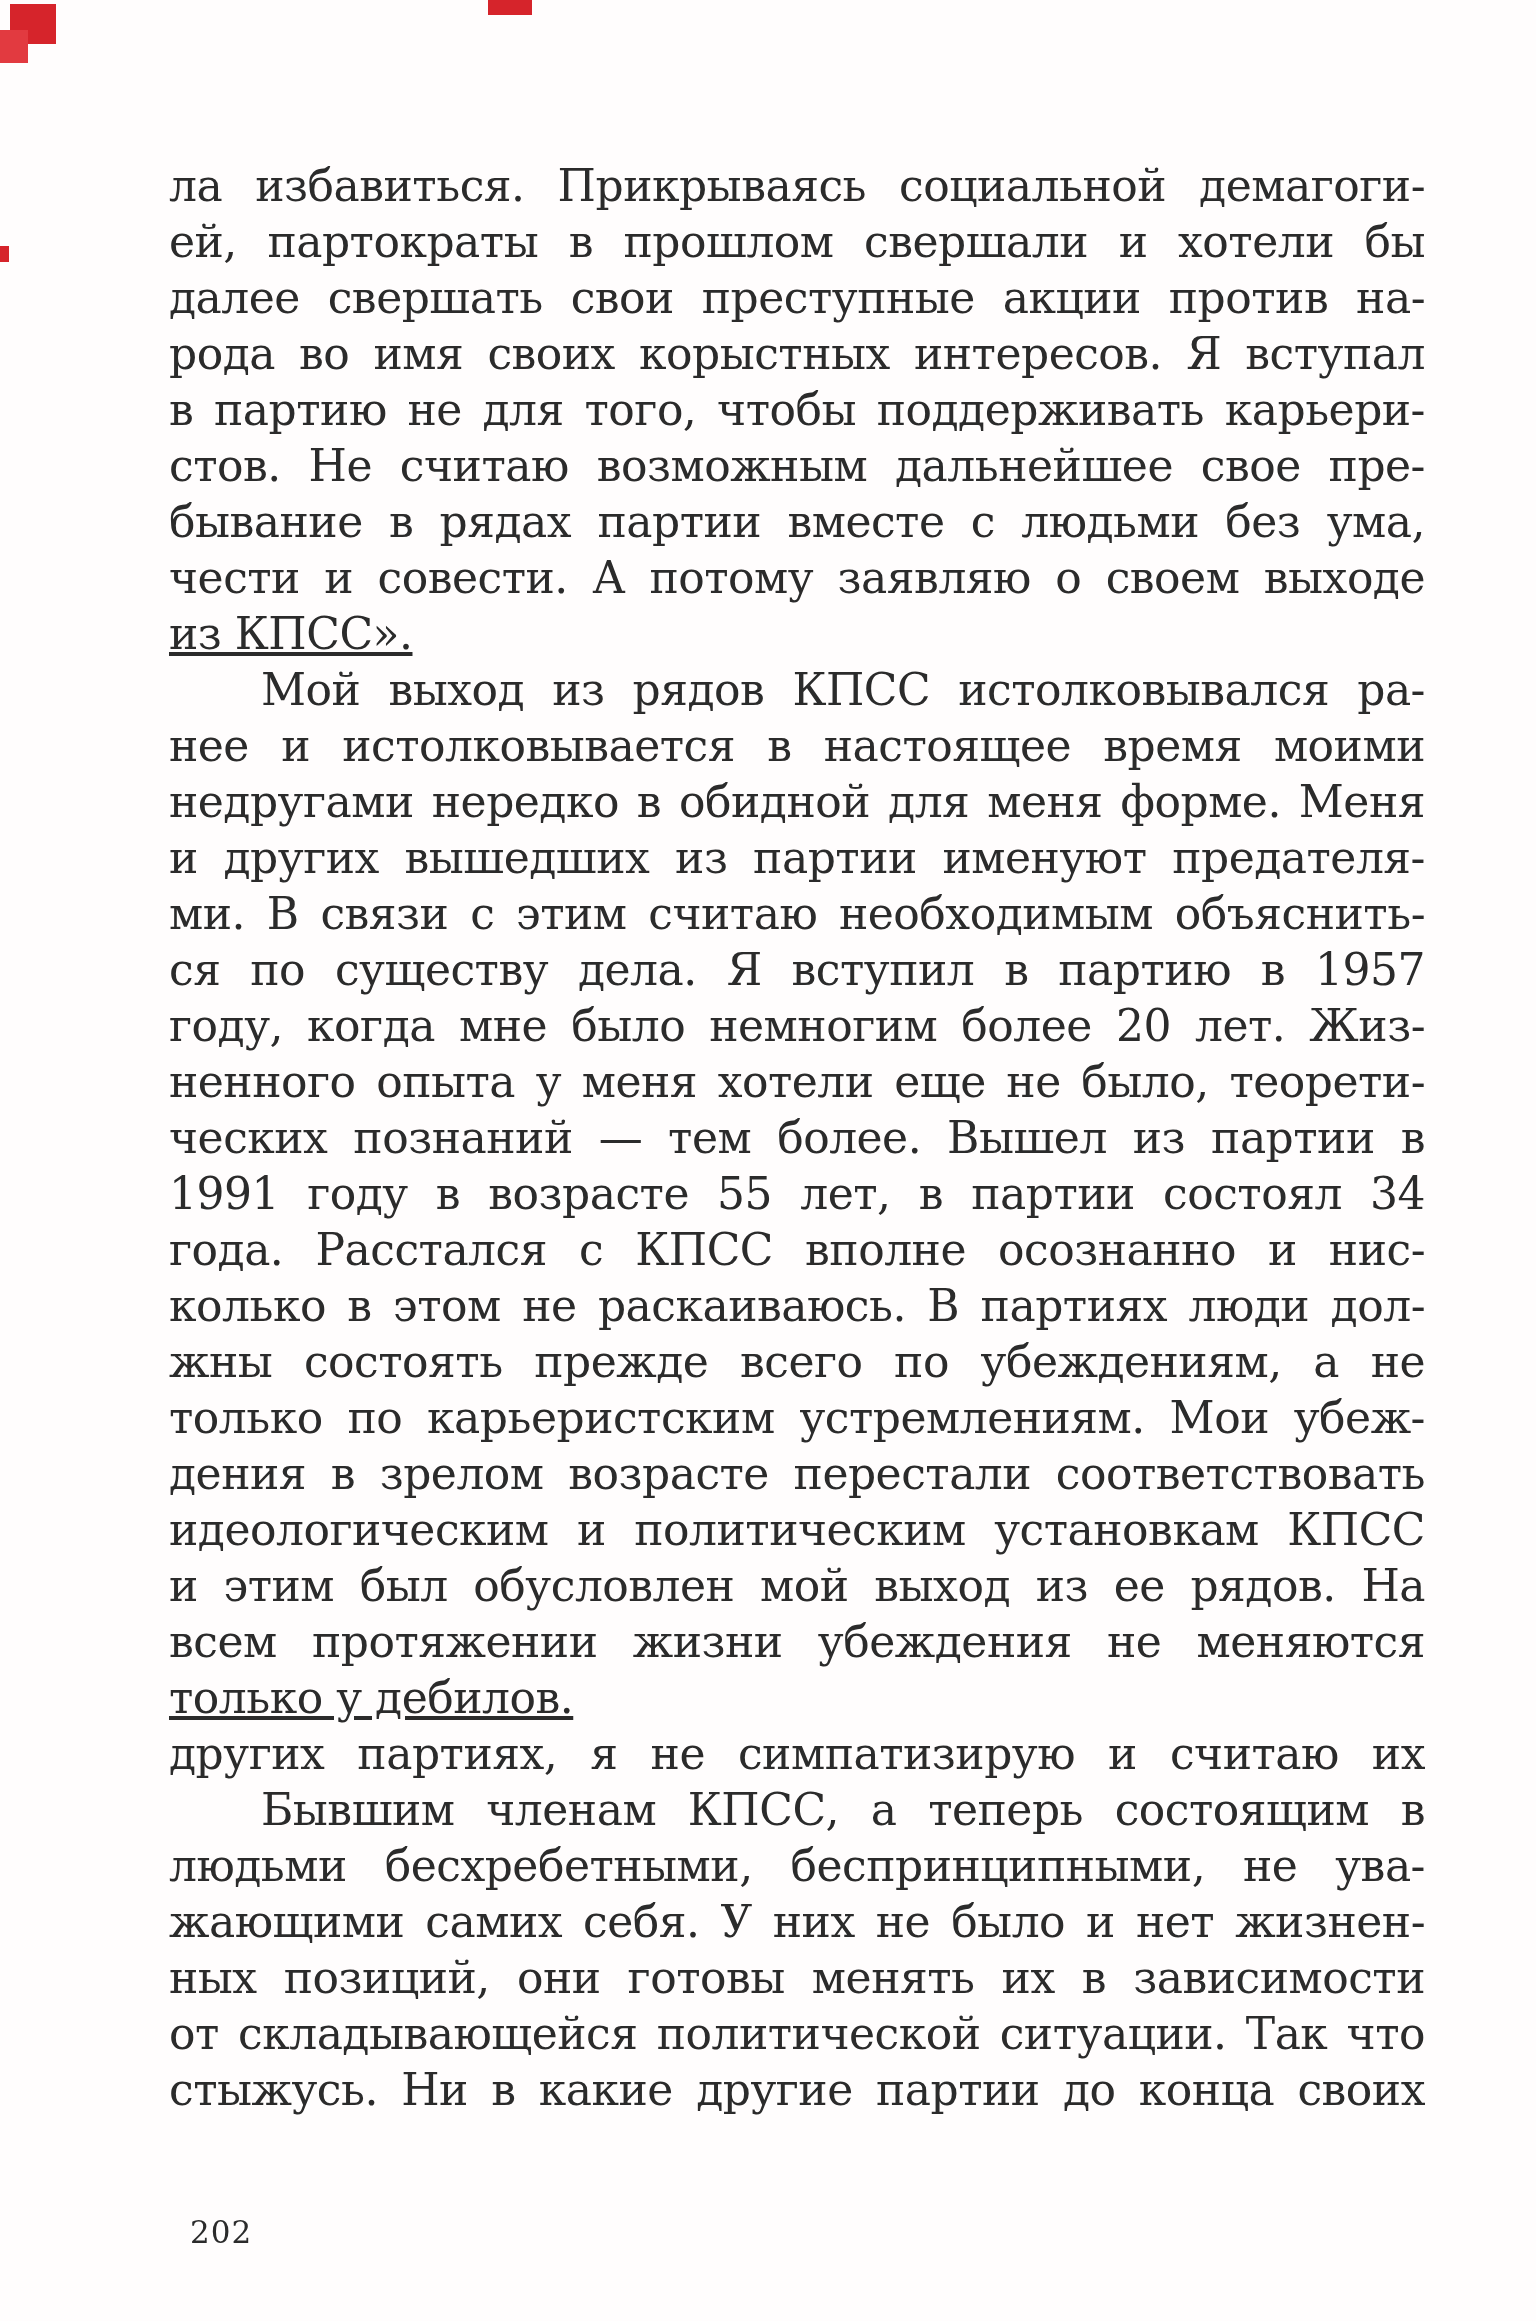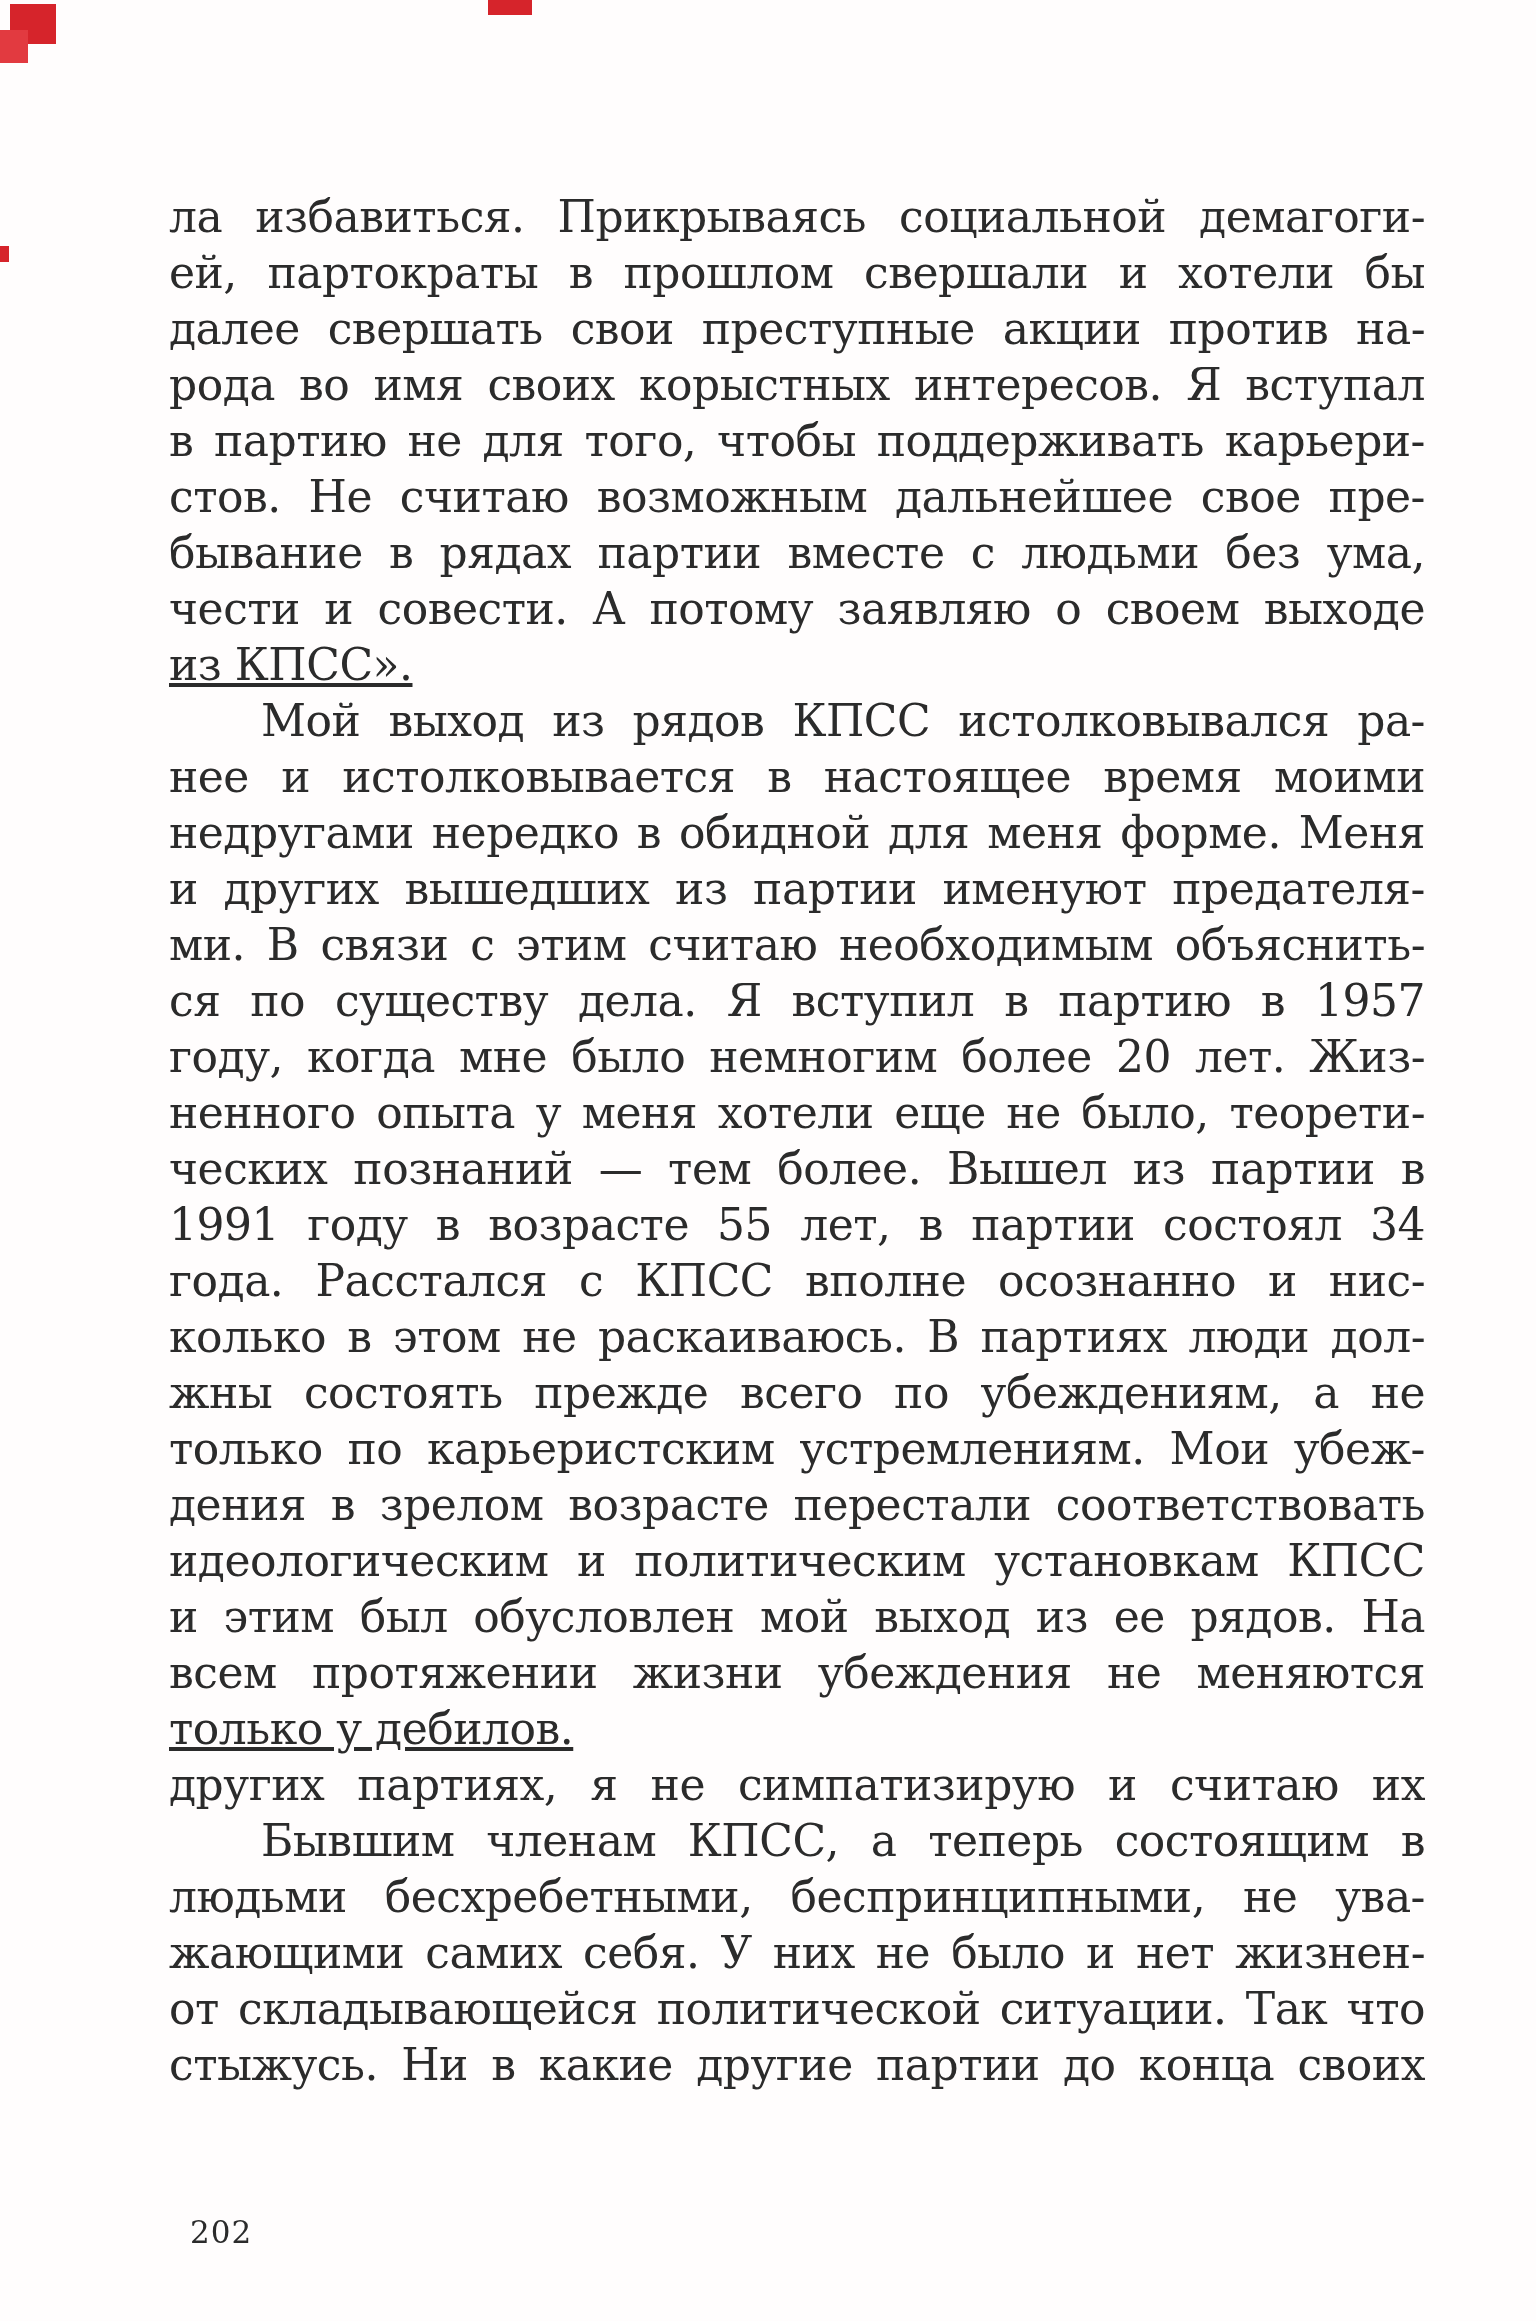--- a/index.html
+++ b/index.html
@@ -13,21 +13,21 @@
     width: 1536px;
     height: 2321px;
     background: var(--page-bg, #fffdfd);
     overflow: hidden;
     font-family: "DejaVu Serif", "Liberation Serif", serif;
   }
   
   .text-block {
     position: absolute;
     left: 169px;
-    top: 189px;
+    top: 158px;
     width: 1256px;
   }
   .line {
     height: 56px;
     line-height: 56px;
     font-size: 44px;
     letter-spacing: -0.5px;
     color: var(--ink, #2b2b2b);
     text-align: justify;
     text-align-last: justify;
@@ -91,18 +91,19 @@
       <div class="line">только по карьеристским устремлениям. Мои убеж-</div>
       <div class="line">дения в зрелом возрасте перестали соответствовать</div>
       <div class="line">идеологическим и политическим установкам КПСС</div>
       <div class="line">и этим был обусловлен мой выход из ее рядов. На</div>
       <div class="line">всем протяжении жизни убеждения не меняются</div>
       <div class="line para-end">только у дебилов.</div>
       <div class="line">других партиях, я не симпатизирую и считаю их</div>
       <div class="line indent">Бывшим членам КПСС, а теперь состоящим в</div>
       <div class="line">людьми бесхребетными, беспринципными, не ува-</div>
       <div class="line">жающими самих себя. У них не было и нет жизнен-</div>
+      <div class="line">ных позиций, они готовы менять их в зависимости</div>
       <div class="line">от складывающейся политической ситуации. Так что</div>
       <div class="line">стыжусь. Ни в какие другие партии до конца своих</div>
     </main>
 
   <div class="page-number">202</div>
 </div>
 
 </body></html>

